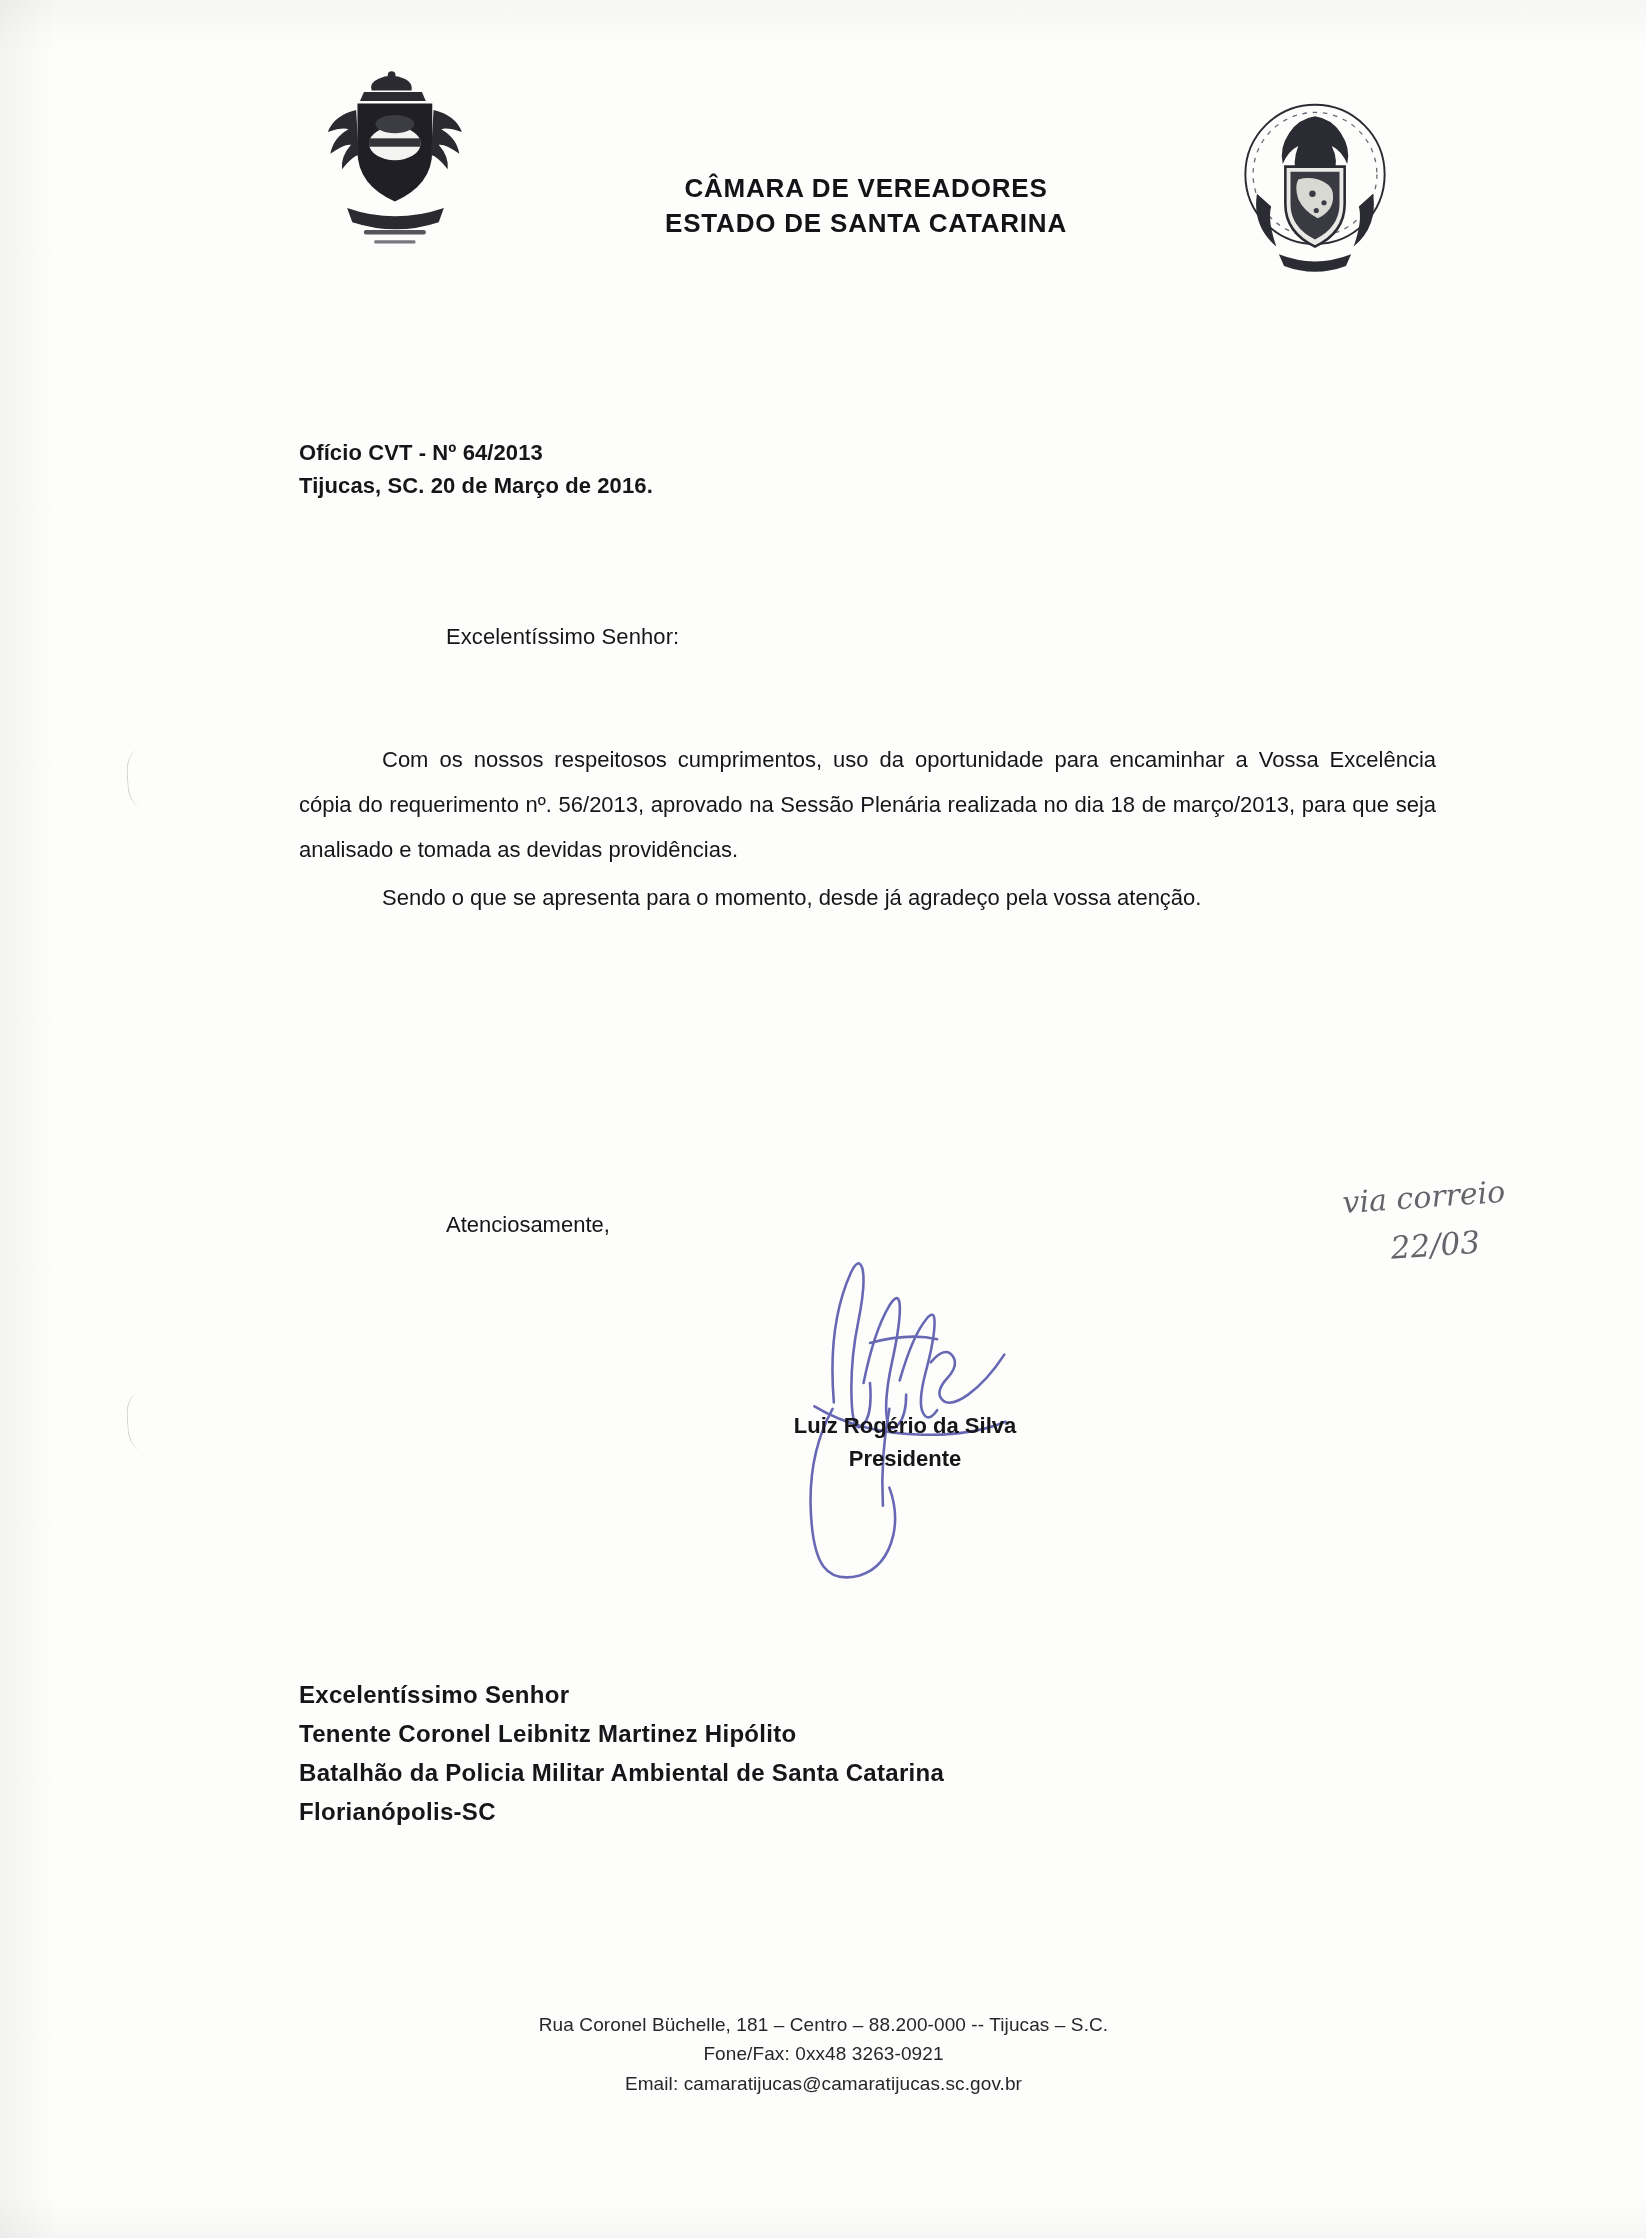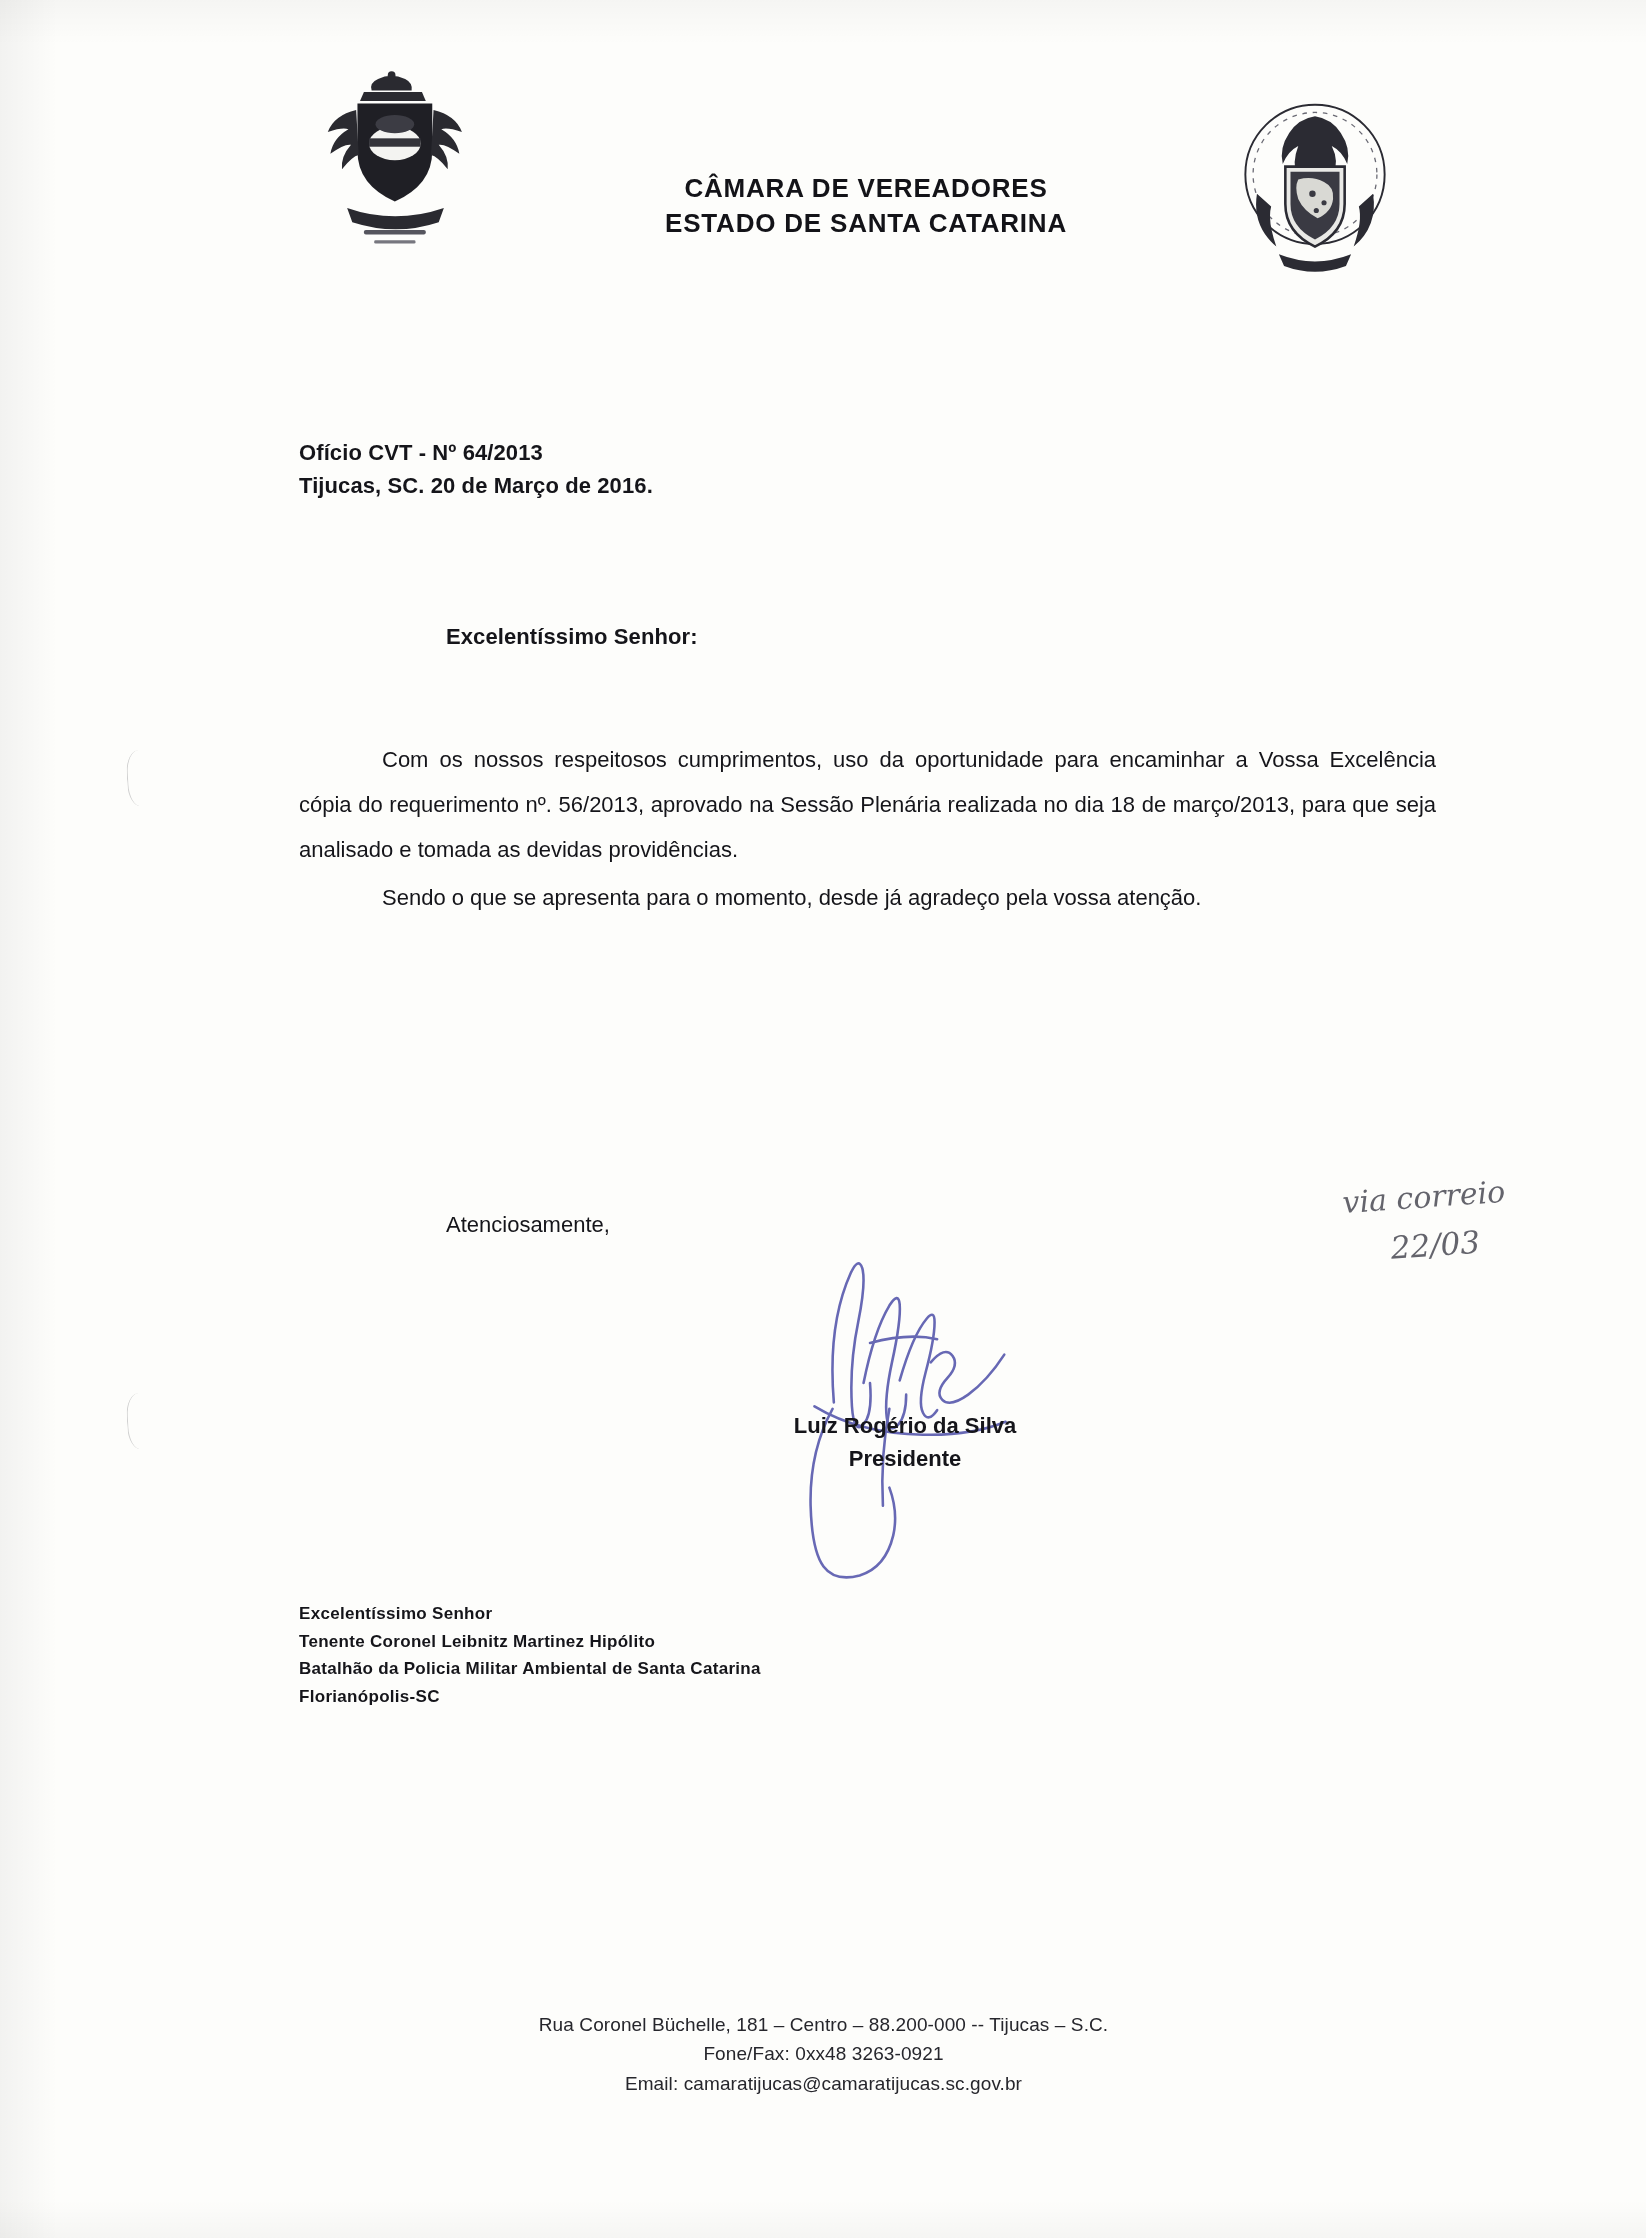--- a/index.html
+++ b/index.html
@@ -80,21 +80,20 @@
     font-weight: bold;
     line-height: 1.5;
     letter-spacing: 0.1px;
   }
   .salutation {
     position: absolute;
     left: 446px;
     top: 624px;
     font-size: 22px;
     letter-spacing: 0.1px;
-    font-weight: bold;
   }
   .para-block {
     position: absolute;
     left: 299px;
     top: 737px;
     width: 1137px;
     font-size: 22px;
     line-height: 2.05;
     text-align: justify;
     text-justify: inter-word;
@@ -141,22 +140,22 @@
     opacity: 0.78;
   }
   .handwritten .hw2 {
     display: block;
     margin-left: 45px;
     font-size: 31px;
   }
   .recipient {
     position: absolute;
     left: 299px;
-    top: 1600px;
-    font-size: 17px;
+    top: 1676px;
+    font-size: 24px;
     font-weight: bold;
     line-height: 1.62;
     letter-spacing: 0.3px;
   }
   .footer {
     position: absolute;
     left: 0; right: 0;
     top: 2010px;
     text-align: center;
     font-size: 19px;

